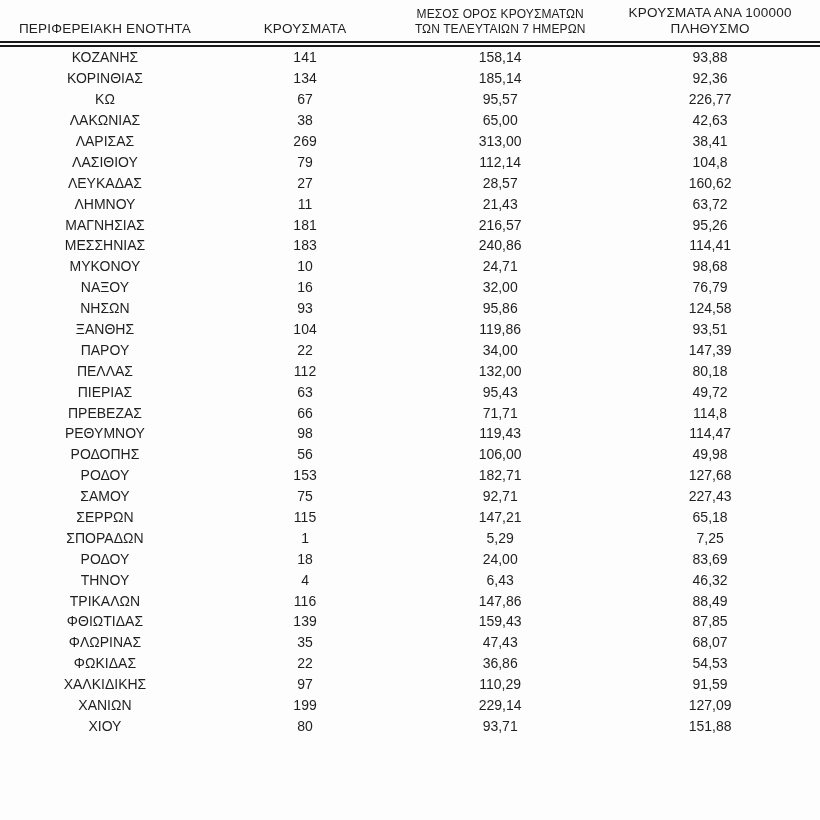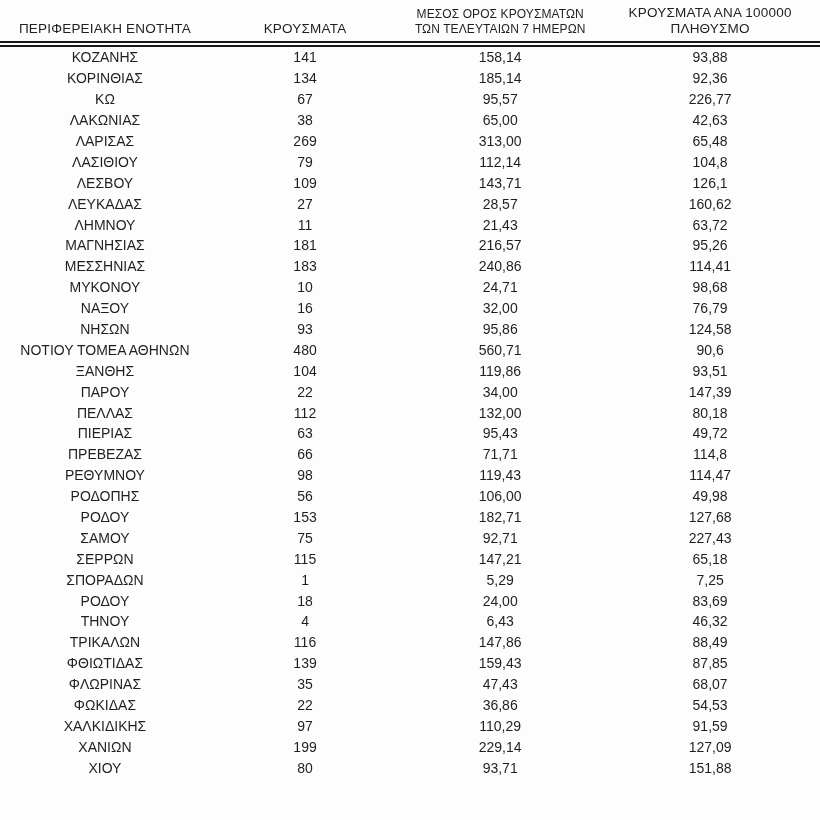--- a/index.html
+++ b/index.html
@@ -107,35 +107,29 @@
       <tr>
         <td>ΛΑΚΩΝΙΑΣ</td>
         <td>38</td>
         <td>65,00</td>
         <td>42,63</td>
       </tr>
       <tr>
         <td>ΛΑΡΙΣΑΣ</td>
         <td>269</td>
         <td>313,00</td>
-        <td>65,48</td>
+        <td>38,41</td>
       </tr>
       <tr>
         <td>ΛΑΣΙΘΙΟΥ</td>
         <td>79</td>
         <td>112,14</td>
         <td>104,8</td>
       </tr>
       <tr>
-        <td>ΛΕΣΒΟΥ</td>
-        <td>109</td>
-        <td>143,71</td>
-        <td>126,1</td>
-      </tr>
-      <tr>
         <td>ΛΕΥΚΑΔΑΣ</td>
         <td>27</td>
         <td>28,57</td>
         <td>160,62</td>
       </tr>
       <tr>
         <td>ΛΗΜΝΟΥ</td>
         <td>11</td>
         <td>21,43</td>
         <td>63,72</td>
@@ -164,26 +158,20 @@
         <td>32,00</td>
         <td>76,79</td>
       </tr>
       <tr>
         <td>ΝΗΣΩΝ</td>
         <td>93</td>
         <td>95,86</td>
         <td>124,58</td>
       </tr>
       <tr>
-        <td>ΝΟΤΙΟΥ ΤΟΜΕΑ ΑΘΗΝΩΝ</td>
-        <td>480</td>
-        <td>560,71</td>
-        <td>90,6</td>
-      </tr>
-      <tr>
         <td>ΞΑΝΘΗΣ</td>
         <td>104</td>
         <td>119,86</td>
         <td>93,51</td>
       </tr>
       <tr>
         <td>ΠΑΡΟΥ</td>
         <td>22</td>
         <td>34,00</td>
         <td>147,39</td>

